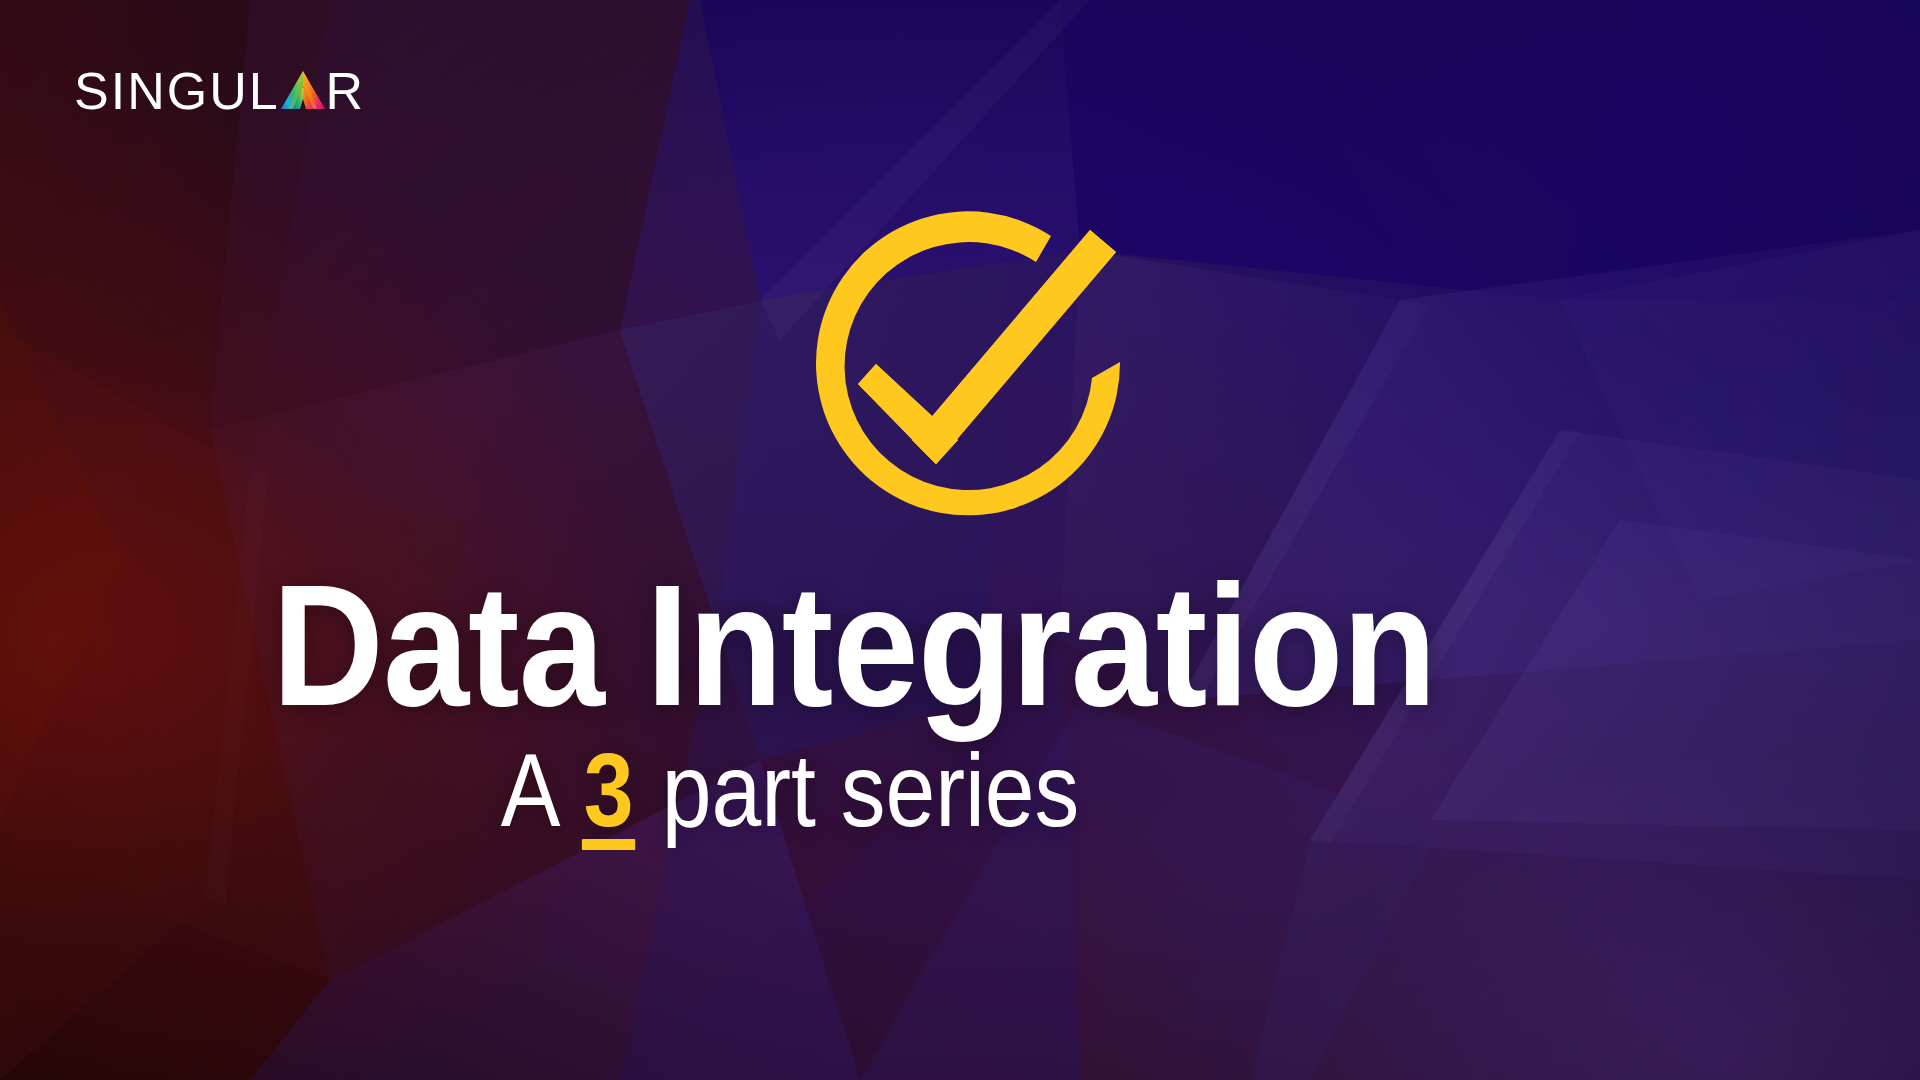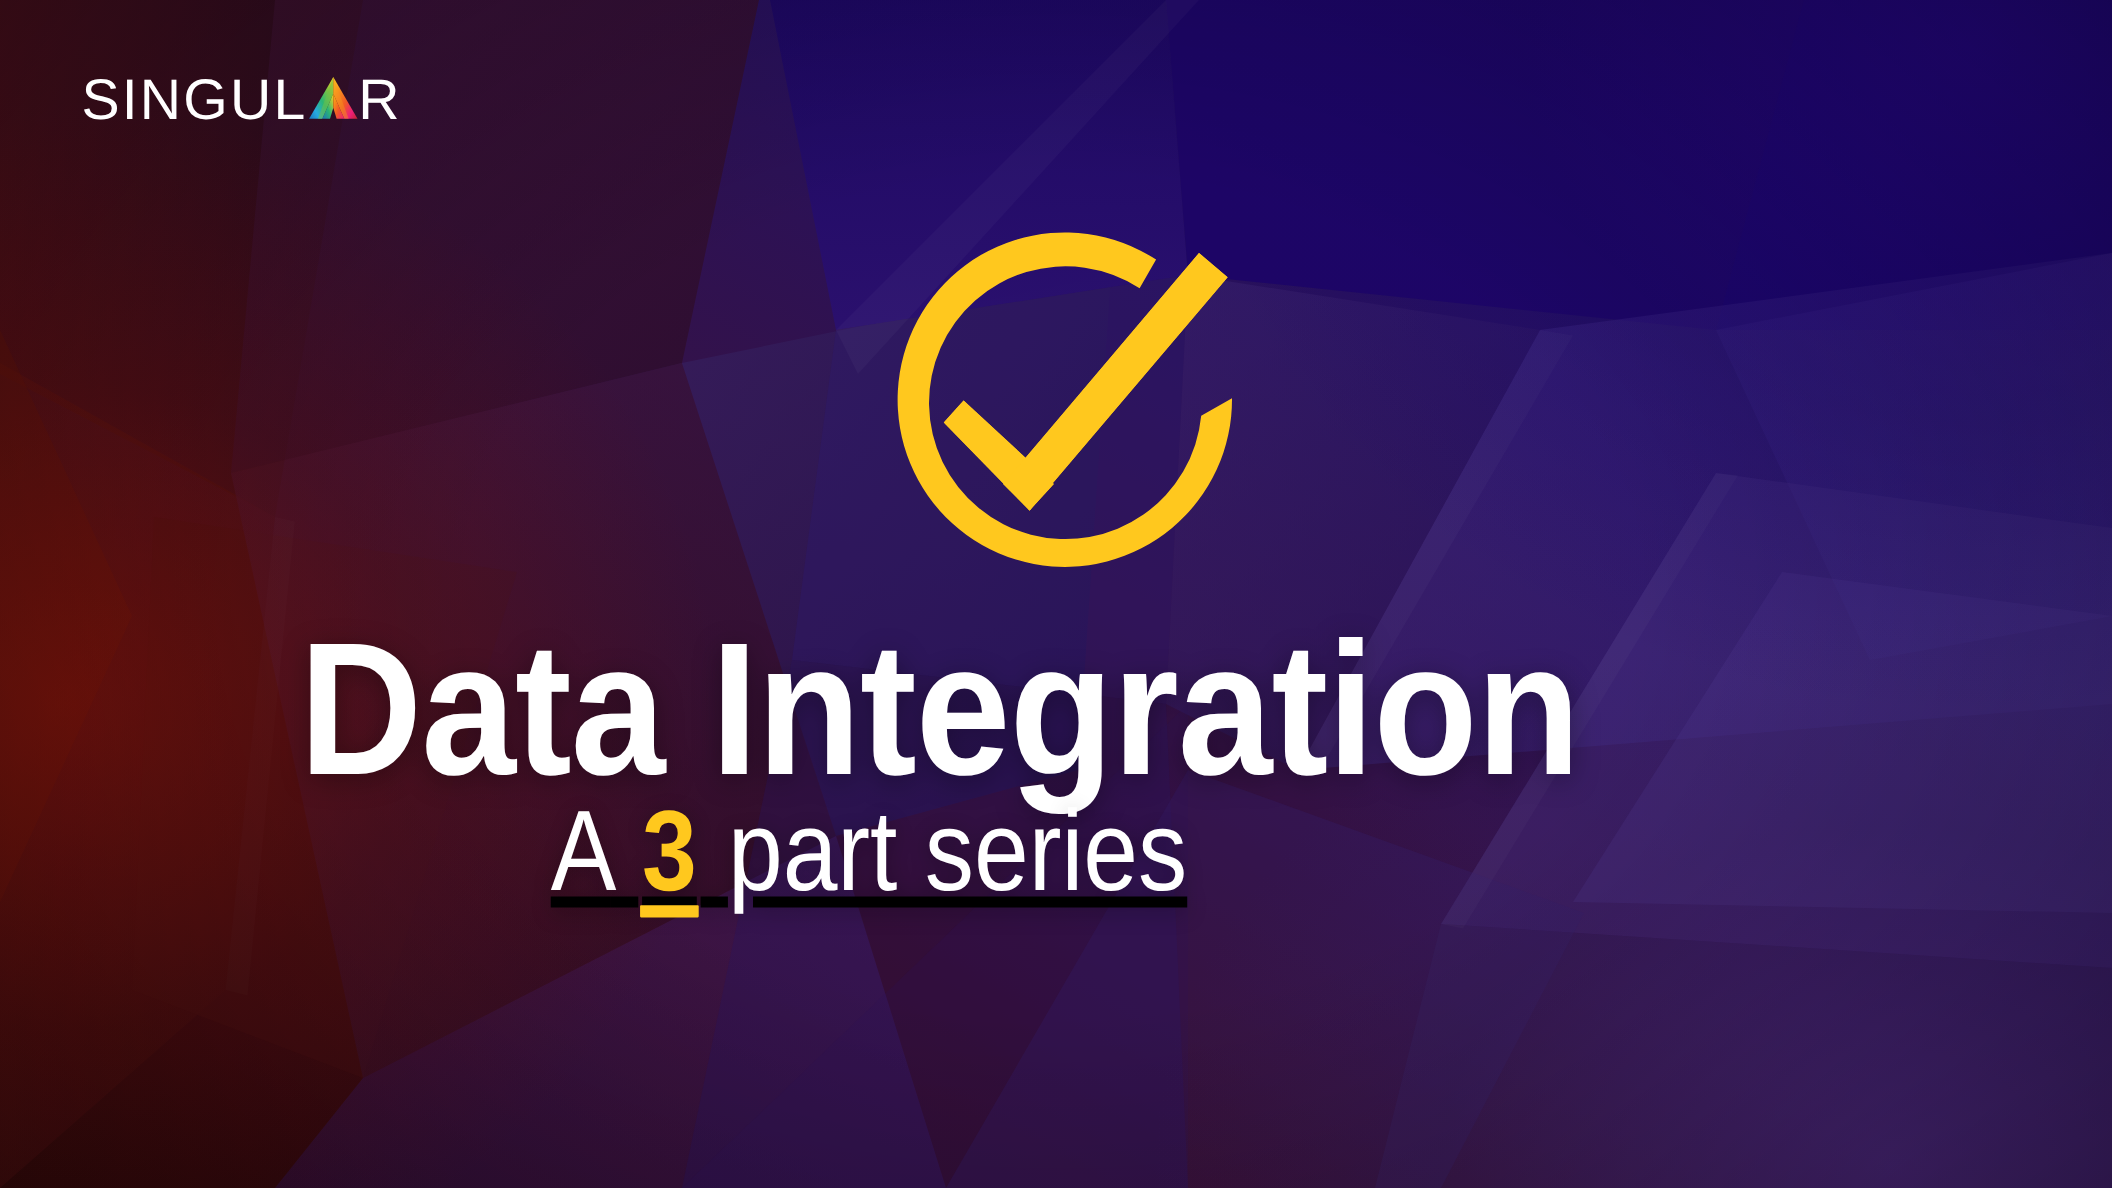--- a/index.html
+++ b/index.html
@@ -122,24 +122,23 @@
     transform: scaleX(0.90);
     transform-origin: center top;
     white-space: nowrap;
     text-shadow: 0 4px 26px rgba(0,0,0,0.34);
   }
 
   
   #subhead-block {
     position: absolute;
     left: 0;
-    top: 716px;
+    top: 732px;
     width: 1580px;
     text-align: center;
-    text-decoration: underline;
   }
   #subhead {
     color: #ffffff;
     font-family: "Liberation Sans Narrow", "Liberation Sans", sans-serif;
     font-weight: 400;
     font-size: 104px;
     line-height: 116px;
     letter-spacing: 0px;
     margin: 0;
     transform: scaleX(0.86);

